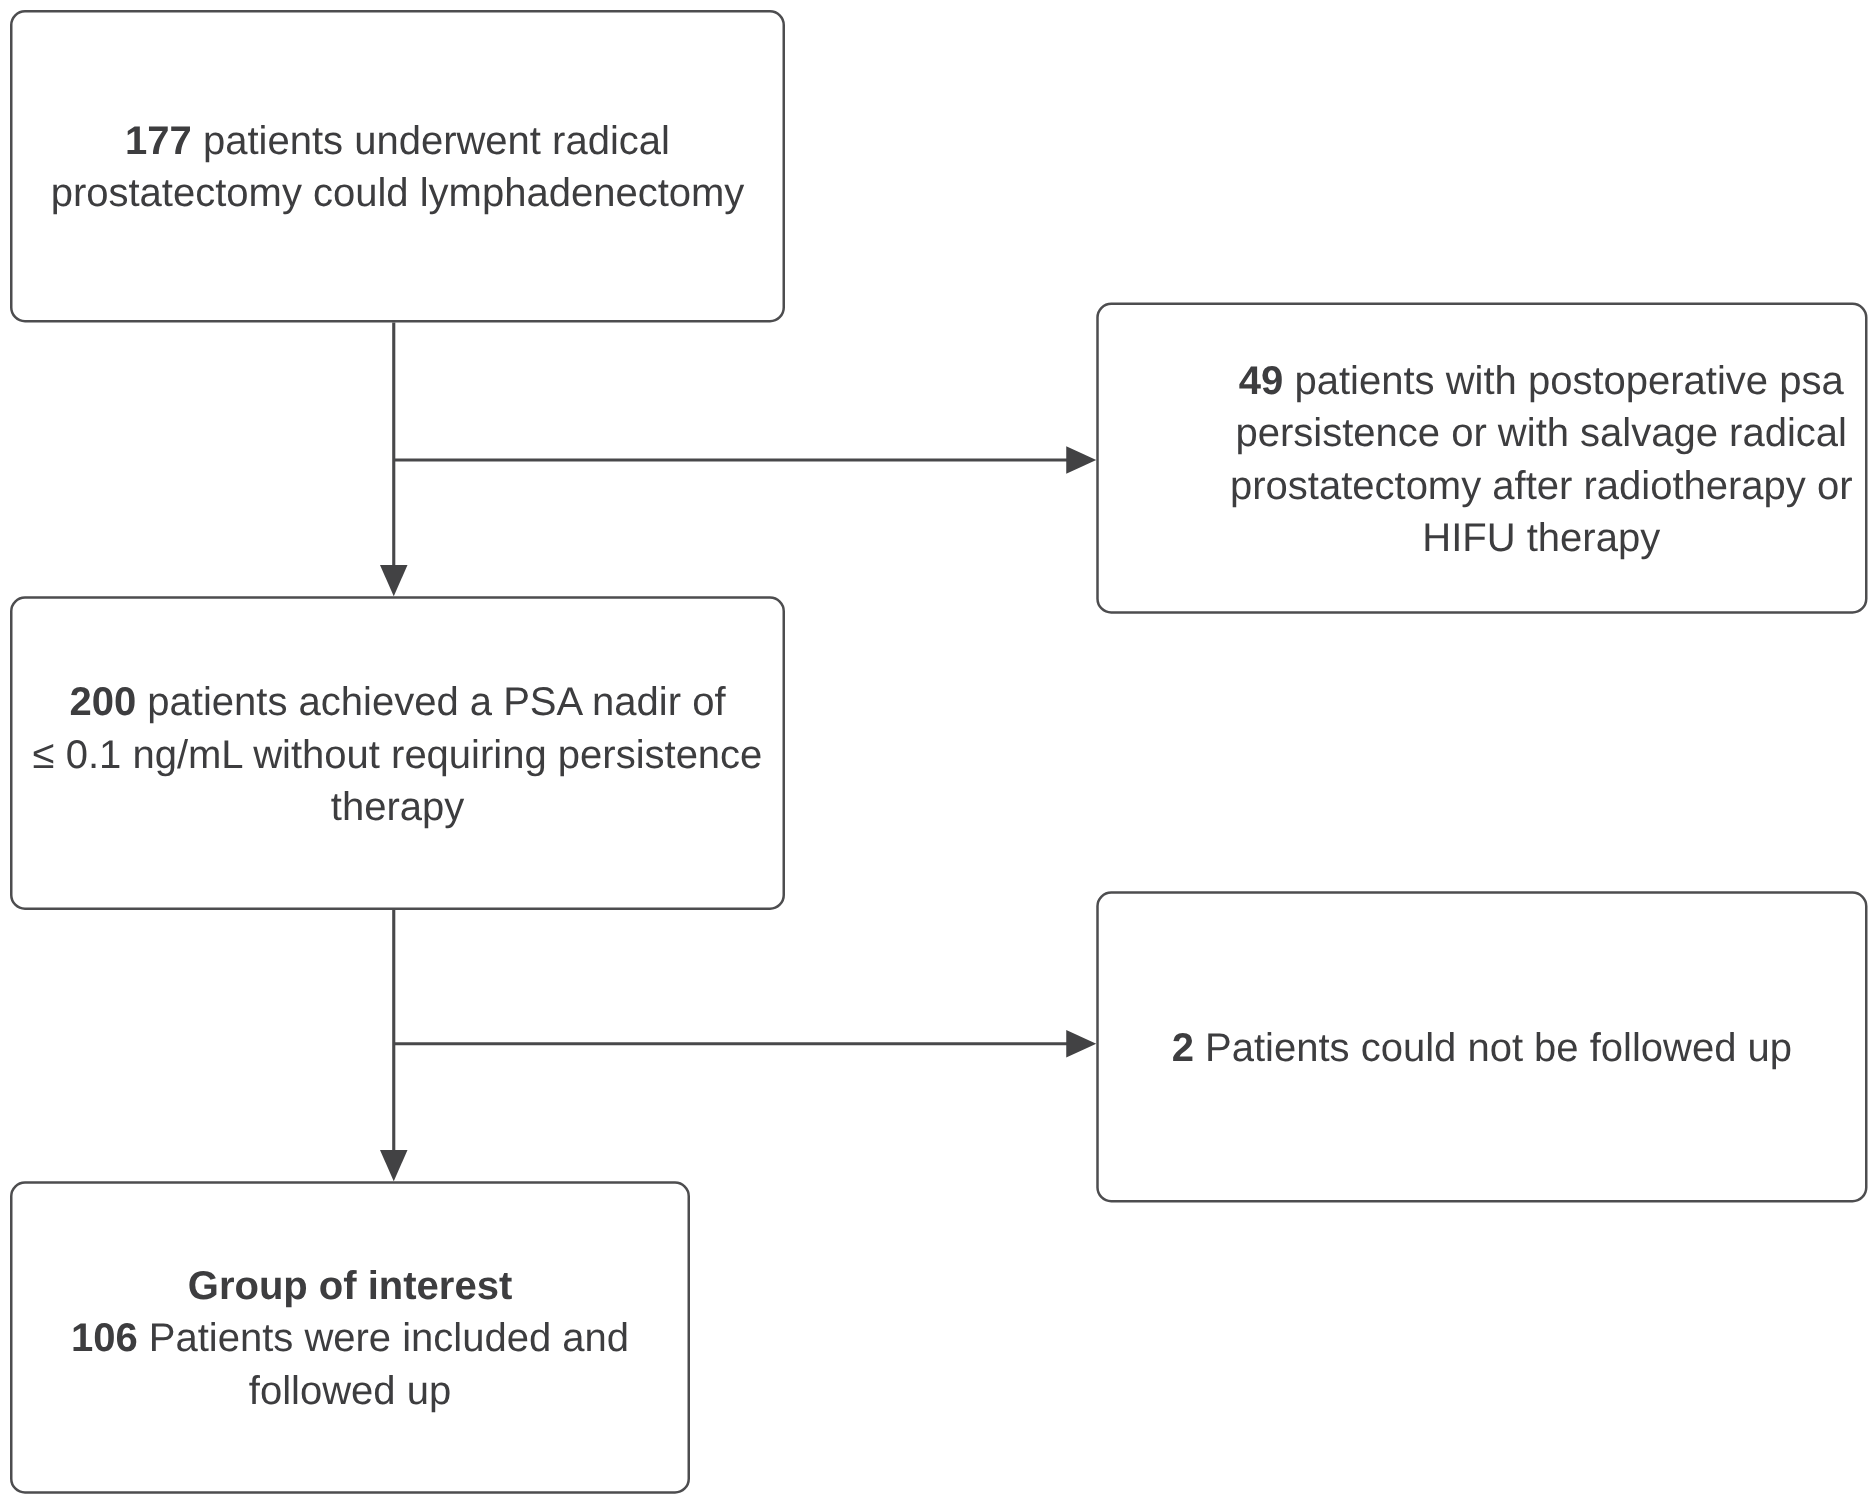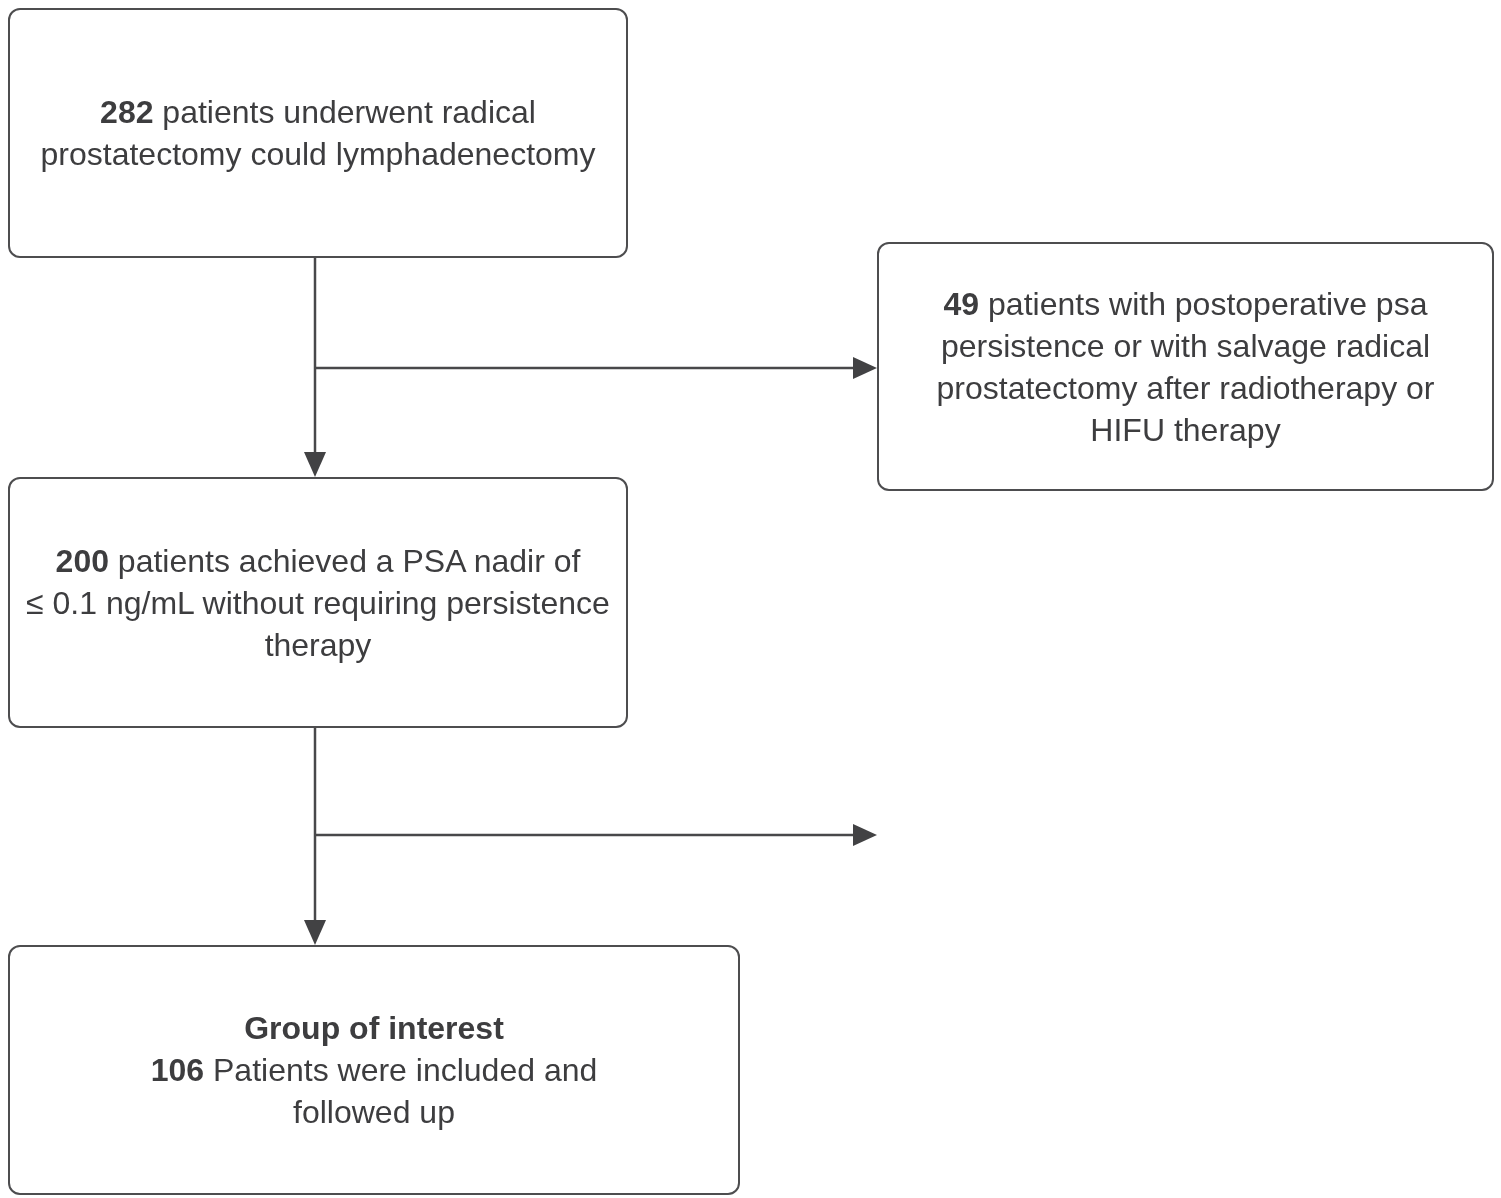--- a/index.html
+++ b/index.html
@@ -32,24 +32,24 @@
     padding: 8px 10px;
   }
   .box p {
     margin: 0;
     white-space: pre-line;
   }
   .num, .title {
     font-weight: 700;
   }
   #box-surgery  { left: 8px;   top: 8px;   width: 620px; height: 250px; }
-  #box-excluded { left: 877px; top: 242px; width: 617px; height: 249px; }
+  #box-excluded { left: 877px; top: 242px; width: 617px; height: 249px; align-items: flex-end; }
   #box-nadir    { left: 8px;   top: 477px; width: 620px; height: 251px; }
   #box-lost     { left: 877px; top: 713px; width: 617px; height: 249px; }
-  #box-final    { left: 8px;   top: 945px; width: 732px; height: 250px; }
+  #box-final    { left: 8px;   top: 945px; width: 544px; height: 250px; }
   #connectors {
     position: absolute;
     left: 0; top: 0;
     width: 1501px;
     height: 1198px;
     pointer-events: none;
   }
   #connectors line { stroke: #48484a; stroke-width: 2.5; }
   #connectors polygon { fill: #424244; }
 </style>
@@ -67,37 +67,40 @@
     <polygon points="853,357 853,379 877,368"></polygon>
 
     <line x1="315" y1="728" x2="315" y2="923"></line>
     <polygon points="304,920 326,920 315,945"></polygon>
 
     <line x1="315" y1="835" x2="856" y2="835"></line>
     <polygon points="853,824 853,846 877,835"></polygon>
   </svg>
 
   <div class="box" id="box-surgery">
-    <p><span class="num">282</span><span> patients underwent radical
+    <p><span class="num">177</span><span> patients underwent radical
 prostatectomy could lymphadenectomy</span></p>
   </div>
 
   <div class="box" id="box-excluded">
     <p><span class="num">49</span><span> patients with postoperative psa
 persistence or with salvage radical
 prostatectomy after radiotherapy or
 HIFU therapy</span></p>
   </div>
 
   <div class="box" id="box-nadir">
     <p><span class="num">200</span><span> patients achieved a PSA nadir of
 ≤ 0.1 ng/mL without requiring persistence
 therapy</span></p>
   </div>
 
+  <div class="box" id="box-lost">
+    <p><span class="num">2</span><span> Patients could not be followed up</span></p>
+  </div>
 
   <div class="box" id="box-final">
     <p><span class="title">Group of interest</span>
 <span class="num">106</span><span> Patients were included and
 followed up</span></p>
   </div>
 
 </div>
 
 </body></html>

